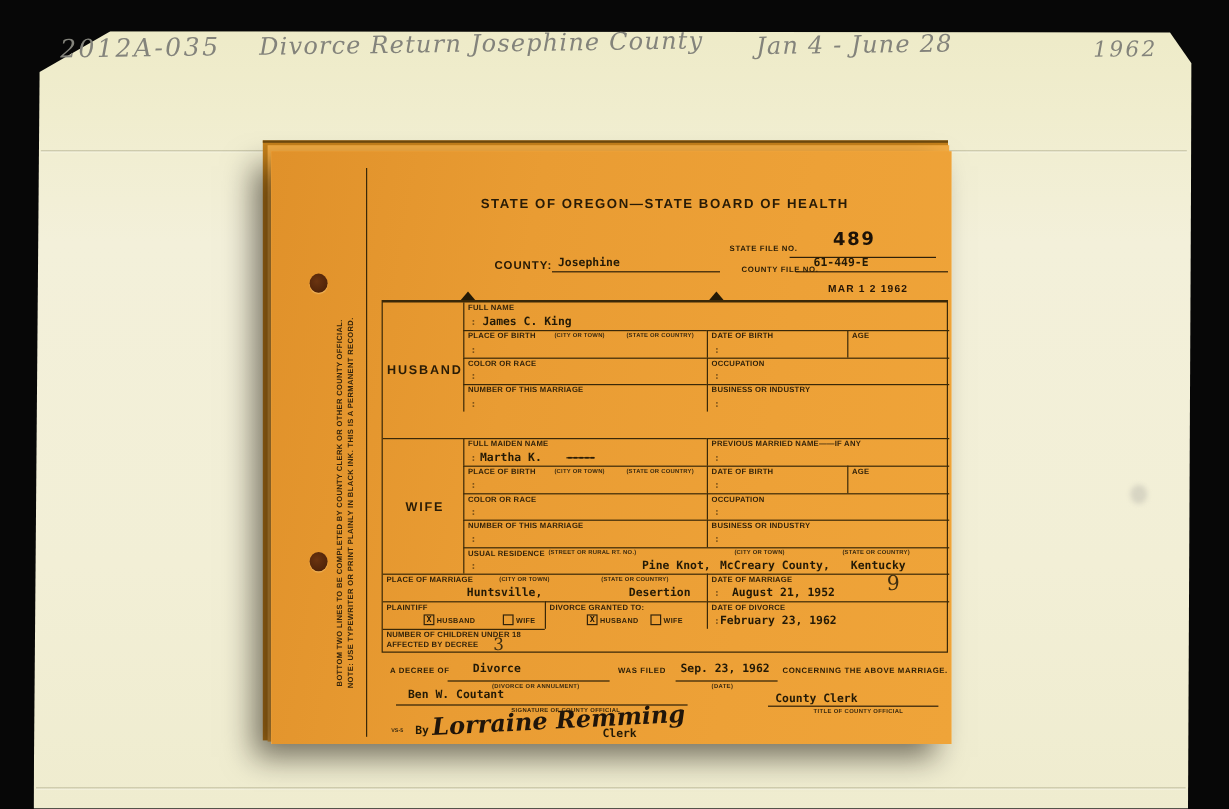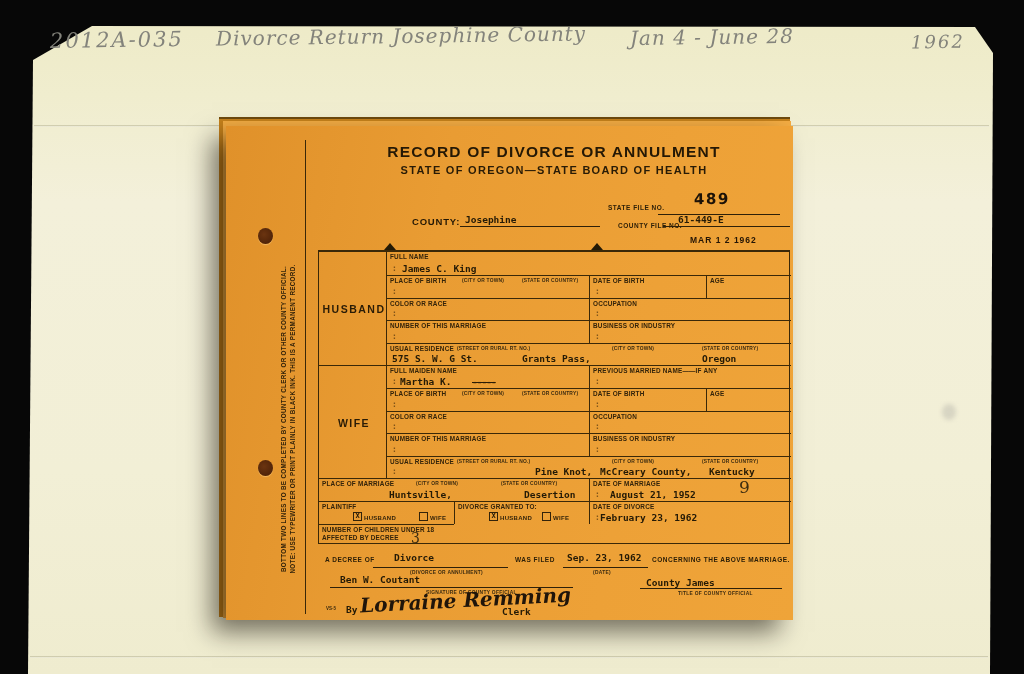--- a/index.html
+++ b/index.html
@@ -99,21 +99,20 @@
   <div class="card">
 
     <div class="side-rule"></div>
     <div class="hole hole1"></div>
     <div class="hole hole2"></div>
     <div class="side-note">
       <div>BOTTOM TWO LINES TO BE COMPLETED BY COUNTY CLERK OR OTHER COUNTY OFFICIAL.</div>
       <div>NOTE:  USE TYPEWRITER OR PRINT PLAINLY IN BLACK INK.  THIS IS A PERMANENT RECORD.</div>
     </div>
 
-    <div class="h-title">RECORD OF DIVORCE OR ANNULMENT</div>
     <div class="h-sub">STATE OF OREGON—STATE BOARD OF HEALTH</div>
 
     <div class="microlbl" style="left:382px;top:78px;">STATE FILE NO.</div>
     <div class="uline" style="left:432px;top:88px;width:122px;"></div>
     <div class="stamp489">489</div>
 
     <div class="county-lbl">COUNTY:</div>
     <div class="typed" style="left:239px;top:88px;">Josephine</div>
     <div class="uline" style="left:234px;top:100px;width:140px;"></div>
     <div class="microlbl" style="left:392px;top:96px;">COUNTY FILE NO.</div>
@@ -159,29 +158,20 @@
 
       <div class="cell" style="left:67px;top:68px;width:203px;height:23px;">
         <div class="lbl">NUMBER OF THIS MARRIAGE</div>
         <span class="c">:</span>
       </div>
       <div class="cell" style="left:270px;top:68px;width:202px;height:23px;">
         <div class="lbl">BUSINESS OR INDUSTRY</div>
         <span class="c">:</span>
       </div>
 
-      <div class="cell" style="left:67px;top:91px;width:405px;height:22px;">
-        <div class="lbl">USUAL RESIDENCE</div>
-        <div class="sub" style="left:70px;">(STREET OR RURAL RT. NO.)</div>
-        <div class="sub" style="left:225px;">(CITY OR TOWN)</div>
-        <div class="sub" style="left:315px;">(STATE OR COUNTRY)</div>
-        <div class="val" style="left:5px;">575 S. W. G St.</div>
-        <div class="val" style="left:135px;">Grants Pass,</div>
-        <div class="val" style="left:315px;">Oregon</div>
-      </div>
 
       <div class="cell nl who" style="left:0;top:113px;width:67px;height:113px;">WIFE</div>
 
       <div class="cell" style="left:67px;top:113px;width:203px;height:23px;">
         <div class="lbl">FULL MAIDEN NAME</div>
         <span class="c">:</span>
         <div class="val" style="left:13px;">Martha K.</div>
         <div class="val struck" style="left:85px;">-----</div>
       </div>
       <div class="cell" style="left:270px;top:113px;width:202px;height:23px;">
@@ -279,21 +269,21 @@
     <div class="cap" style="left:184px;top:444px;">(DIVORCE OR ANNULMENT)</div>
     <div class="microlbl" style="left:289px;top:430px;">WAS FILED</div>
     <div class="uline" style="left:337px;top:441px;width:85px;"></div>
     <div class="typed" style="left:341px;top:426px;">Sep. 23, 1962</div>
     <div class="cap" style="left:367px;top:444px;">(DATE)</div>
     <div class="microlbl" style="left:426px;top:430px;">CONCERNING THE ABOVE MARRIAGE.</div>
 
     <div class="typed" style="left:114px;top:448px;">Ben W. Coutant</div>
     <div class="uline" style="left:104px;top:461px;width:243px;"></div>
     <div class="cap" style="left:200px;top:464px;">SIGNATURE OF COUNTY OFFICIAL</div>
-    <div class="typed" style="left:420px;top:451px;">County James</div>
+    <div class="typed" style="left:420px;top:451px;">County Clerk</div>
     <div class="uline" style="left:414px;top:462px;width:142px;"></div>
     <div class="cap" style="left:452px;top:465px;">TITLE OF COUNTY OFFICIAL</div>
 
     <div class="formcode">VS-5</div>
     <div class="typed" style="left:120px;top:478px;">By</div>
     <div class="cursive" style="left:134px;top:462px;">Lorraine Remming</div>
     <div class="typed" style="left:276px;top:480px;">Clerk</div>
 
   </div>
 </div>

